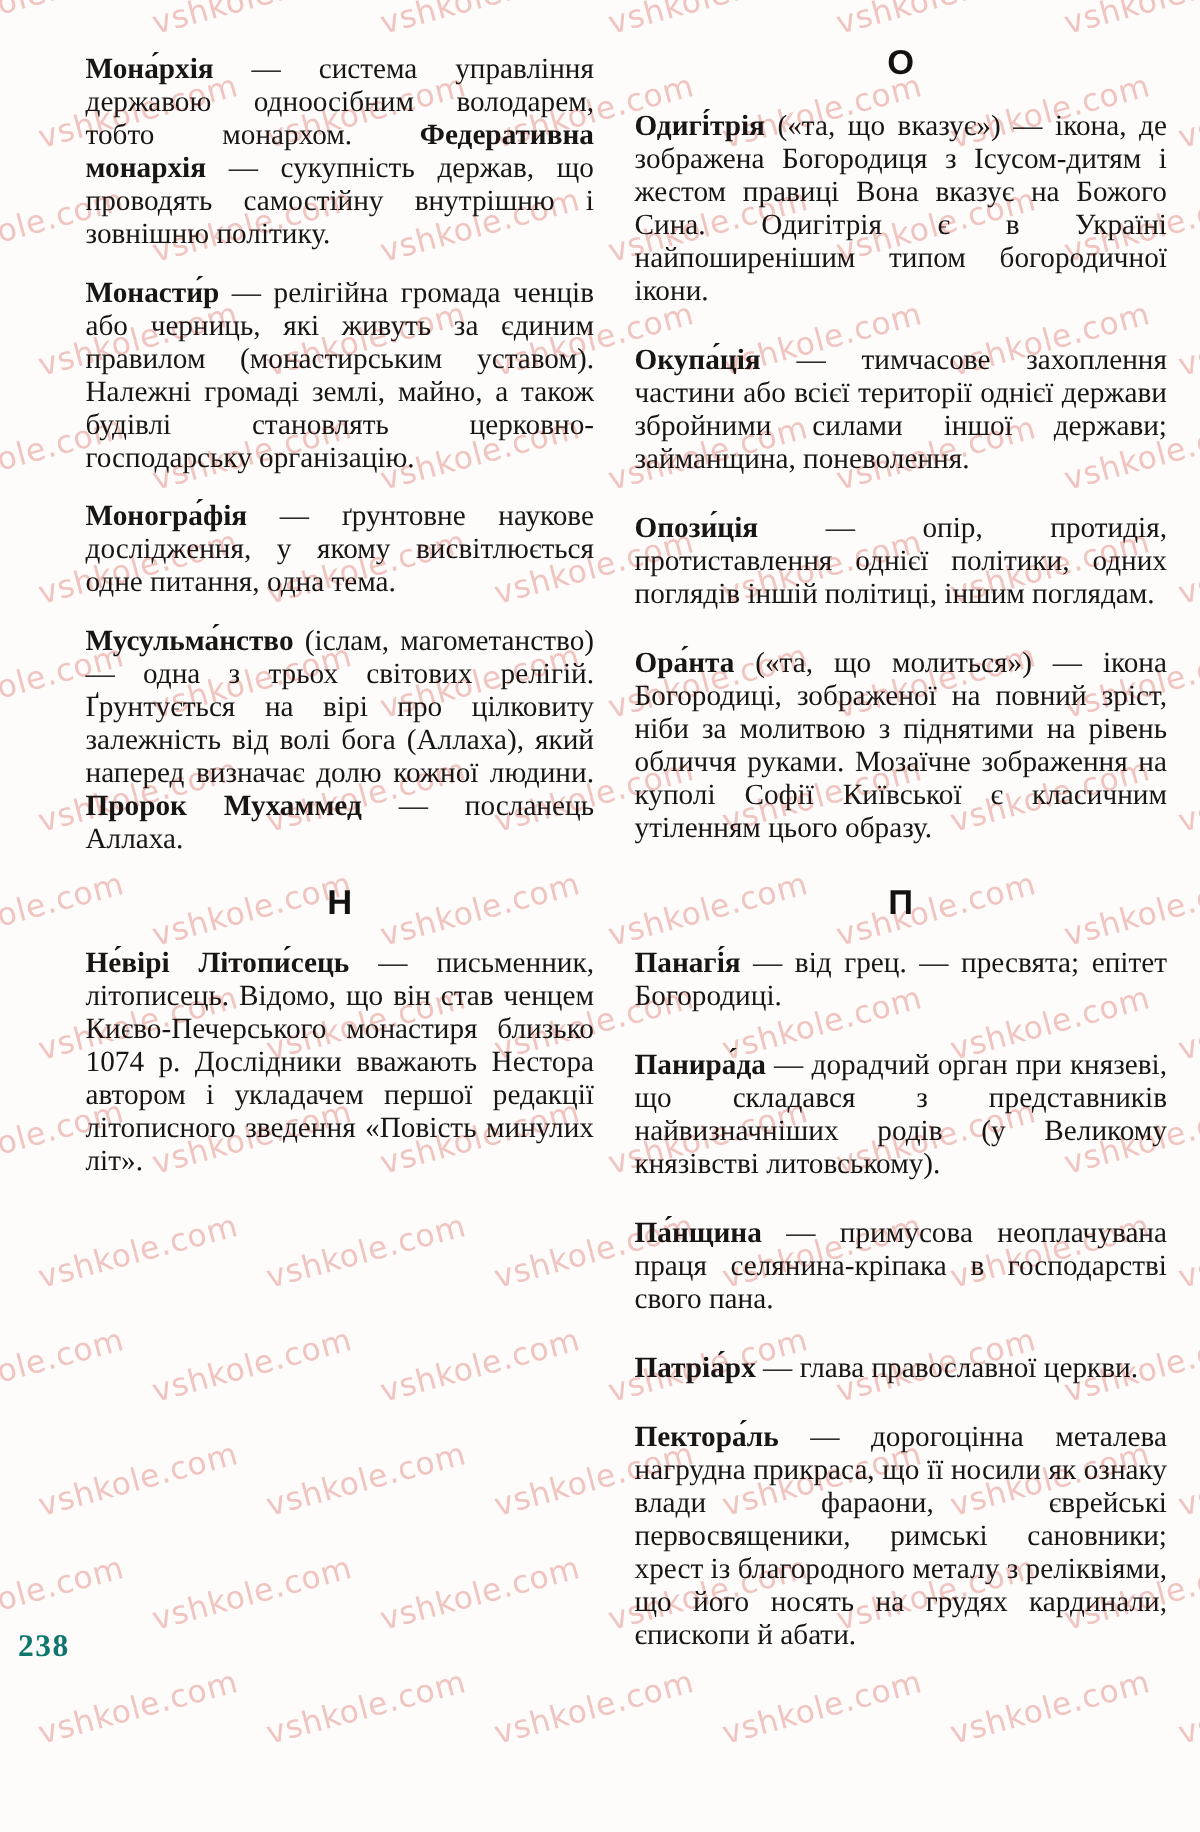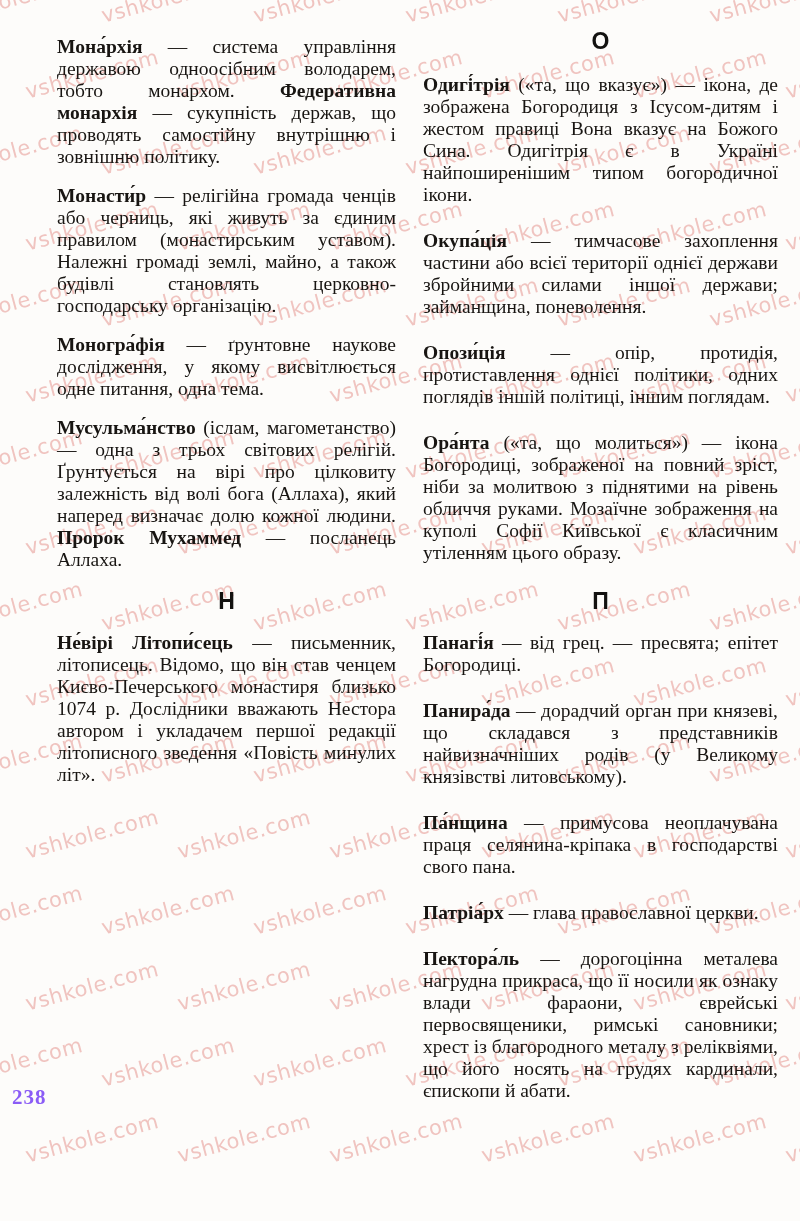--- a/index.html
+++ b/index.html
@@ -59,21 +59,21 @@
   .col-right .letter-heading:first-child { margin-top: 0; margin-bottom: 20px; }
   .page-number {
     position: absolute;
     left: 12px;
     top: 1085px;
     z-index: 1;
     font-family: "Liberation Serif", "DejaVu Serif", serif;
     font-weight: bold;
     font-size: 21px;
     letter-spacing: 1px;
-    color: #8b5cf6;
+    color: #0f766e;
   }
 </style>
 </head>
 <body>
 
 <div class="page">
   <div class="watermark-layer">
       <span class="wm" style="left: -50px; top: 4px; color: rgba(228, 140, 133, 0.5);">vshkole.com</span>
       <span class="wm" style="left: 102px; top: 4px; color: rgba(228, 140, 133, 0.5);">vshkole.com</span>
       <span class="wm" style="left: 254px; top: 4px; color: rgba(228, 140, 133, 0.5);">vshkole.com</span>

